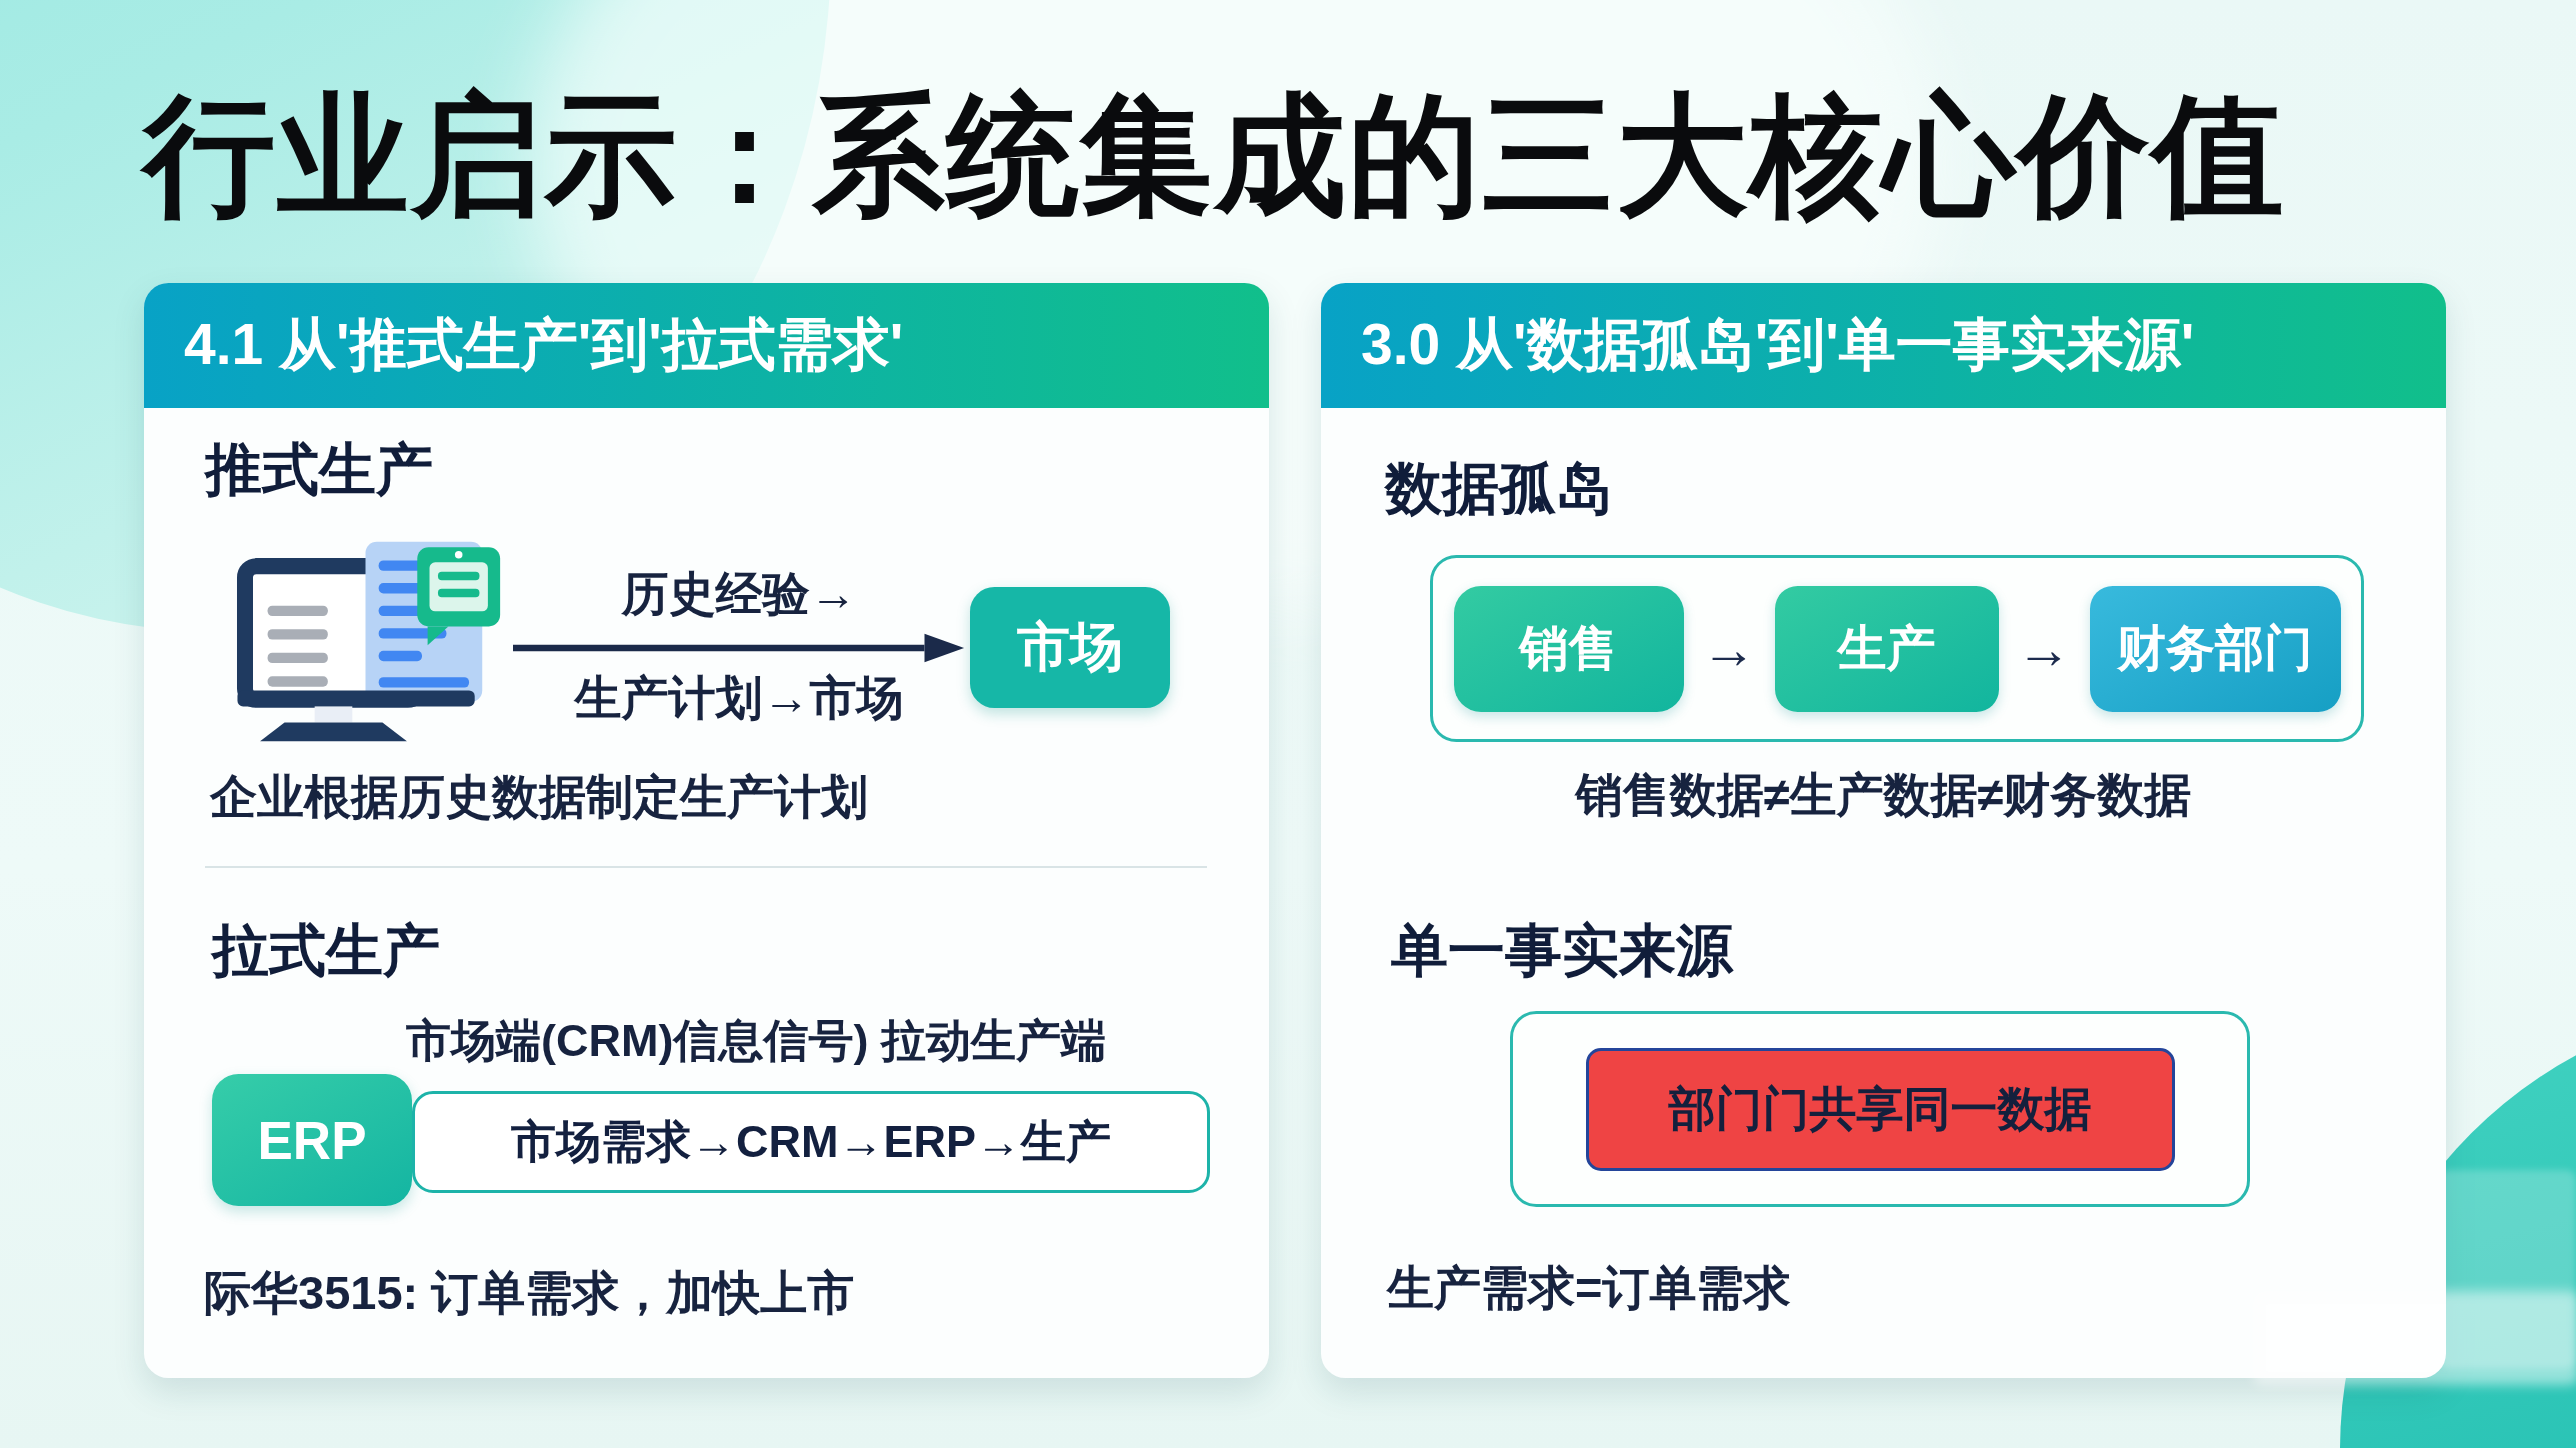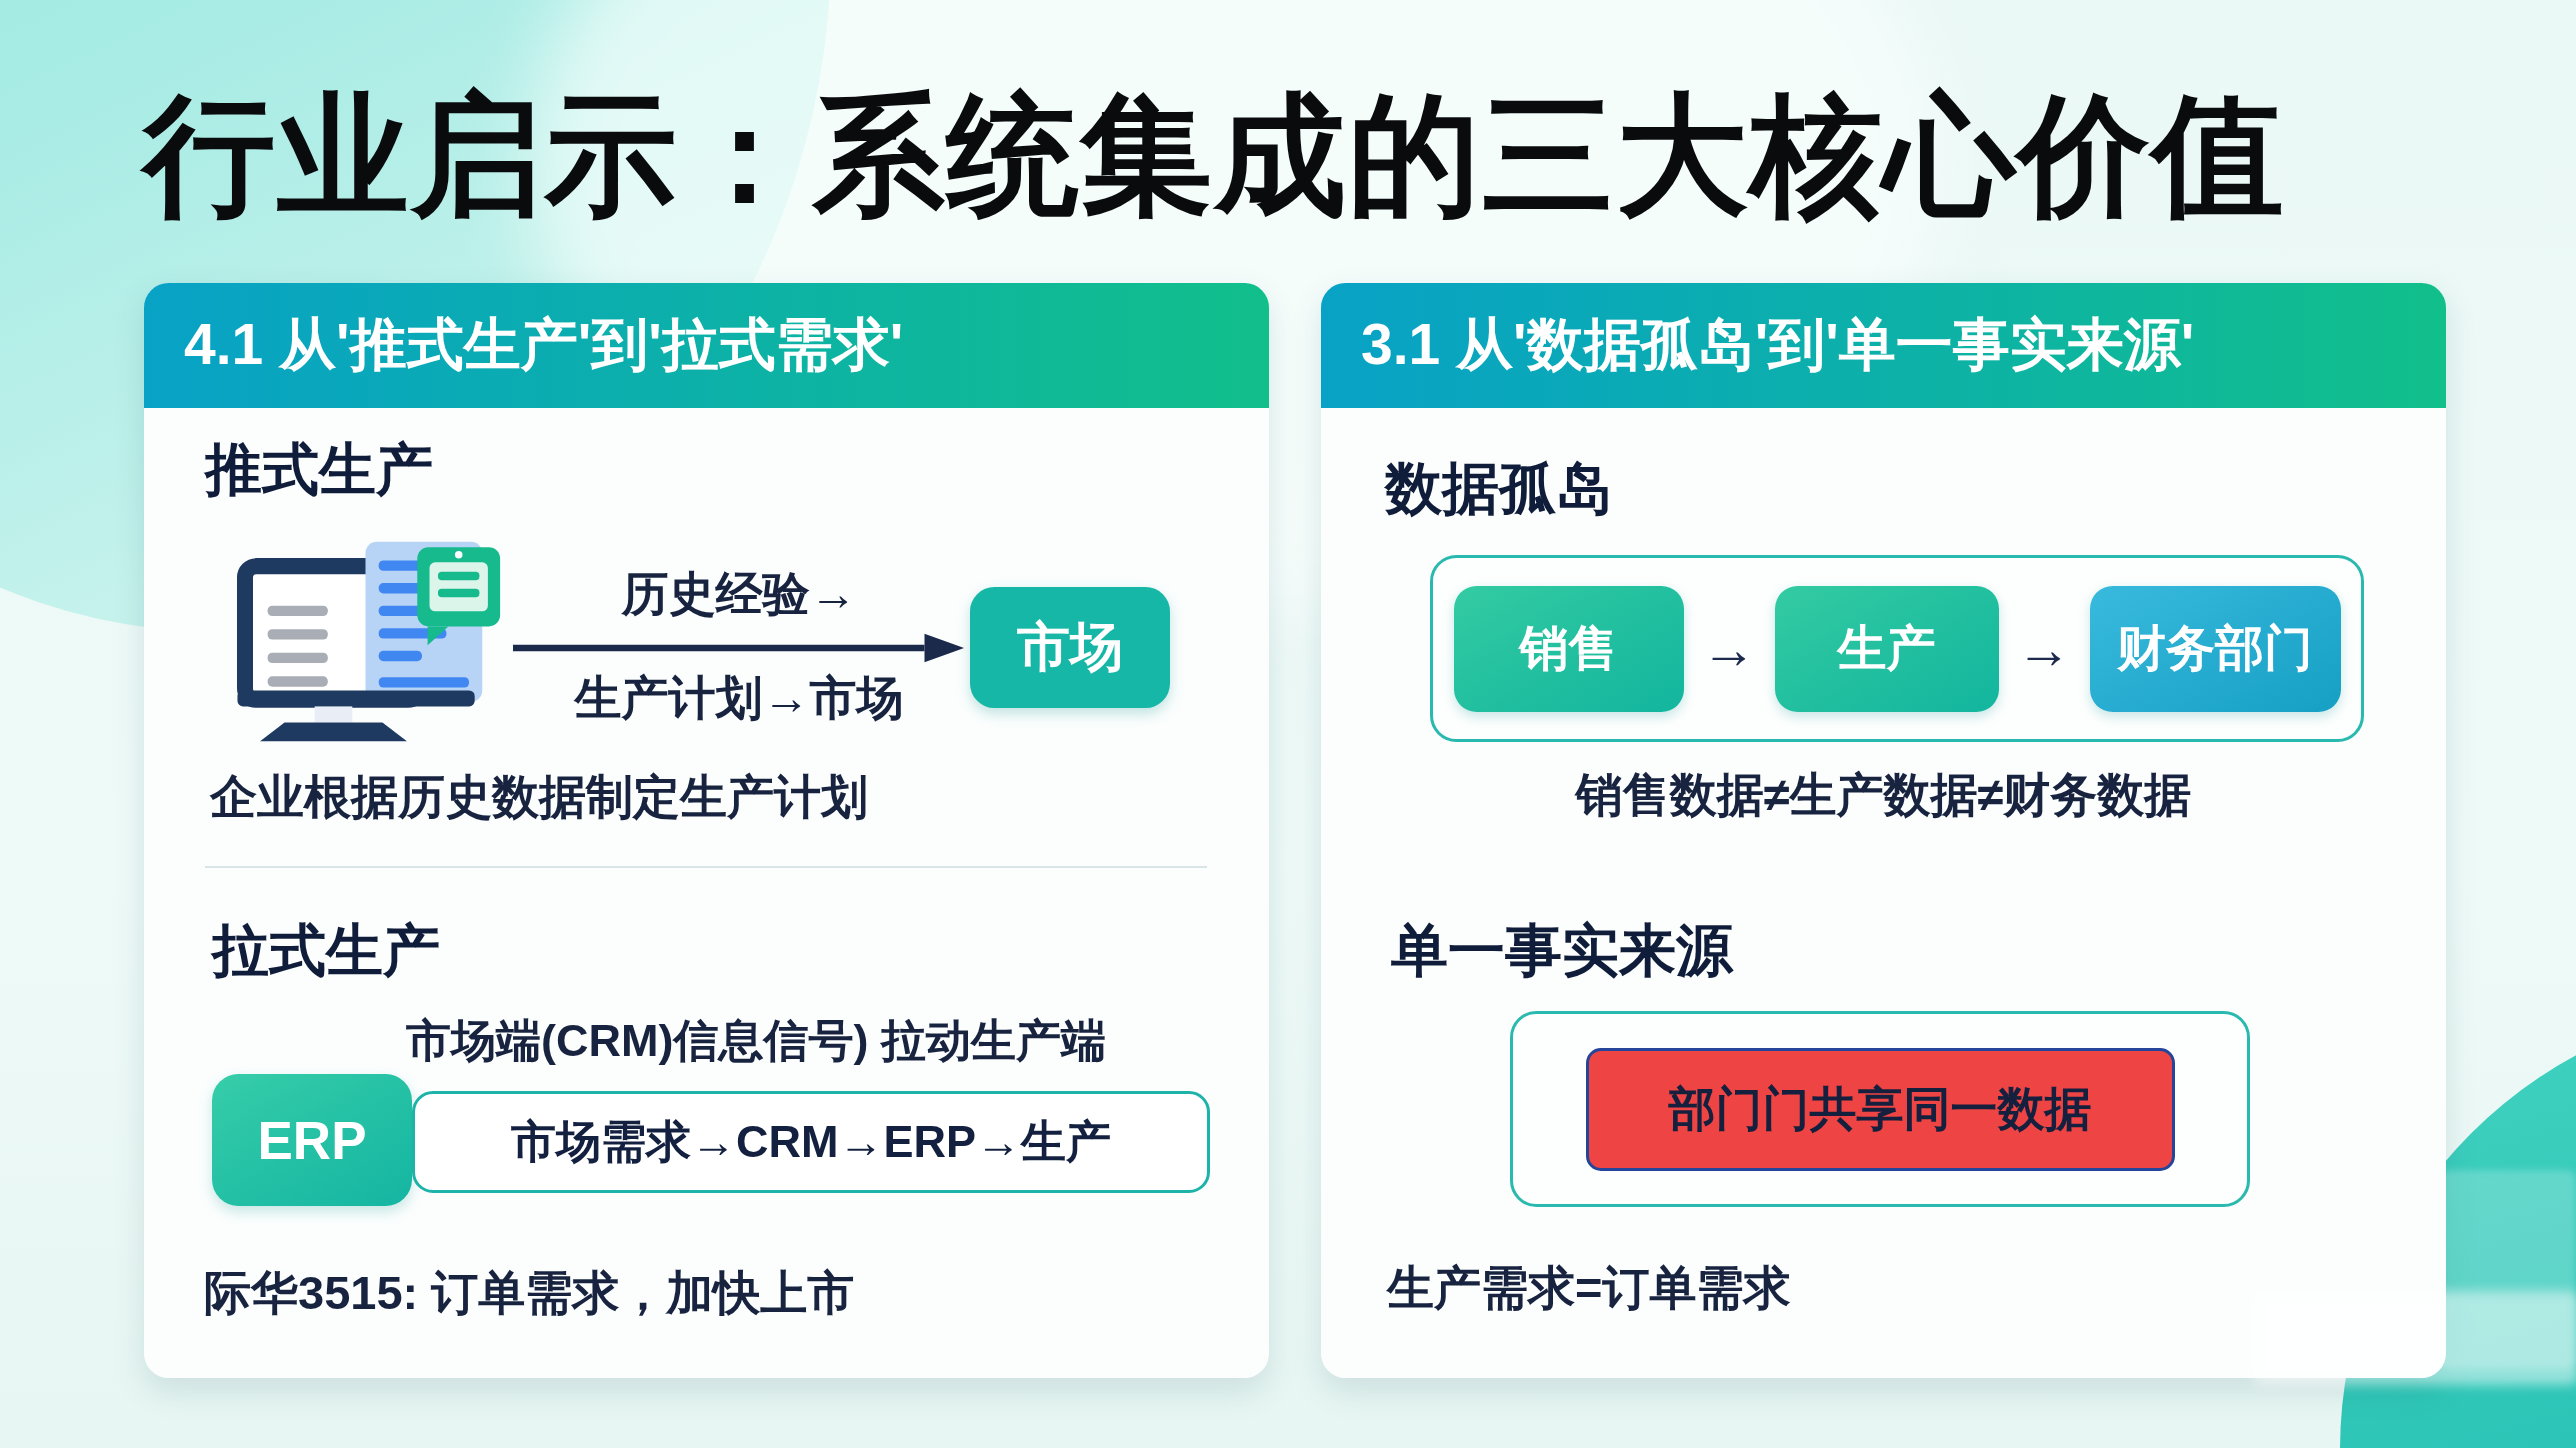--- a/index.html
+++ b/index.html
@@ -56,21 +56,21 @@
                justify-content:center; font-size:45px; font-weight:700; color:#13203f; white-space:nowrap; }
 
   
   .silo-wrap { position:absolute; left:109px; top:272px; width:934px; height:187px;
                border:3.8px solid #2ab9af; border-radius:26.4px; display:flex; align-items:center;
                justify-content:center; background:#fdfffe; }
   .silo-node { height:126px; border-radius:22.6px; display:flex; align-items:center; justify-content:center;
                color:#fff; font-size:49px; font-weight:800; box-shadow:0 4.7px 11.3px rgba(20,140,150,0.22); }
   .node-green { background:linear-gradient(150deg,#33cba2 0%,#12b59e 100%); }
   .node-blue  { background:linear-gradient(150deg,#38badd 0%,#169fc4 100%); }
-  .silo-node.n1 { width:230px; }
+  .silo-node.n1 { width:230px;border-radius:27px; }
   .silo-node.n2 { width:224px; }
   .silo-node.n3 { width:251px; }
   .silo-arrow { width:91px; text-align:center; font-size:55px; font-weight:600; color:#1c2b4d; }
   .ssot-outer { position:absolute; left:189px; top:728px; width:740px; height:196px;
                 border:3.8px solid #2ab9af; border-radius:26.4px; display:flex; align-items:center;
                 justify-content:center; background:#fdfffe; }
   .ssot-inner { width:589px; height:123px; border:3.8px solid #24459a; border-radius:15px;
                 display:flex; align-items:center; justify-content:center;
                 font-size:47px; font-weight:700; color:#14203d; background:#ef4444; white-space:nowrap; }
   .note-2line { position:absolute; left:66px; top:974px; font-size:47px; font-weight:600;
@@ -136,21 +136,21 @@
     <div class="pull-subtitle">市场端(CRM)信息信号) 拉动生产端</div>
 
     <div class="erp-box">ERP</div>
 
     <div class="flow-pill">市场需求→CRM→ERP→生产</div>
 
     <div class="body-text" style="left:60px; top:979px;">际华3515: 订单需求，加快上市</div>
   </div>
 
   <div class="card right">
-    <div class="card-header">3.1 从'数据孤岛'到'单一事实来源'</div>
+    <div class="card-header">3.0 从'数据孤岛'到'单一事实来源'</div>
 
     <div class="h2" style="left:64px; top:168px;">数据孤岛</div>
 
     <div class="silo-wrap">
       <div class="silo-node node-green n1">销售</div>
       <div class="silo-arrow">→</div>
       <div class="silo-node node-green n2">生产</div>
       <div class="silo-arrow">→</div>
       <div class="silo-node node-blue n3">财务部门</div>
     </div>

